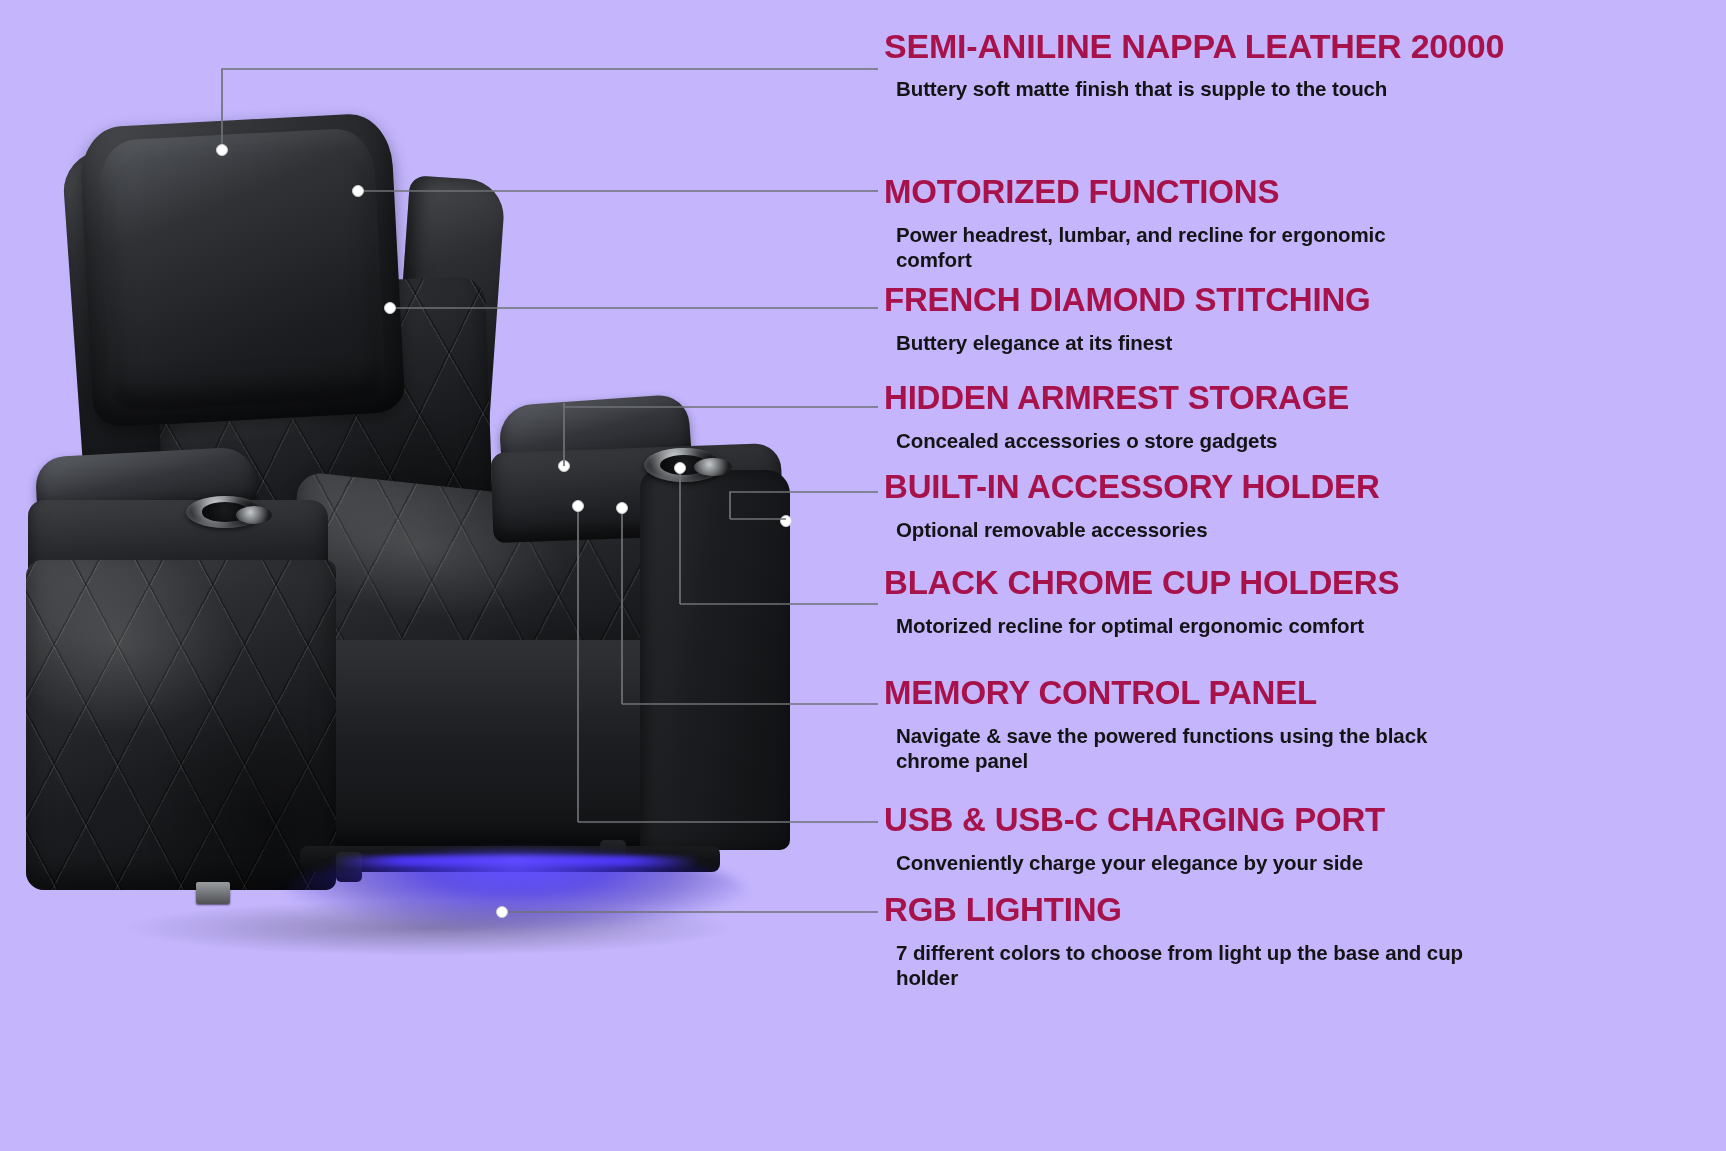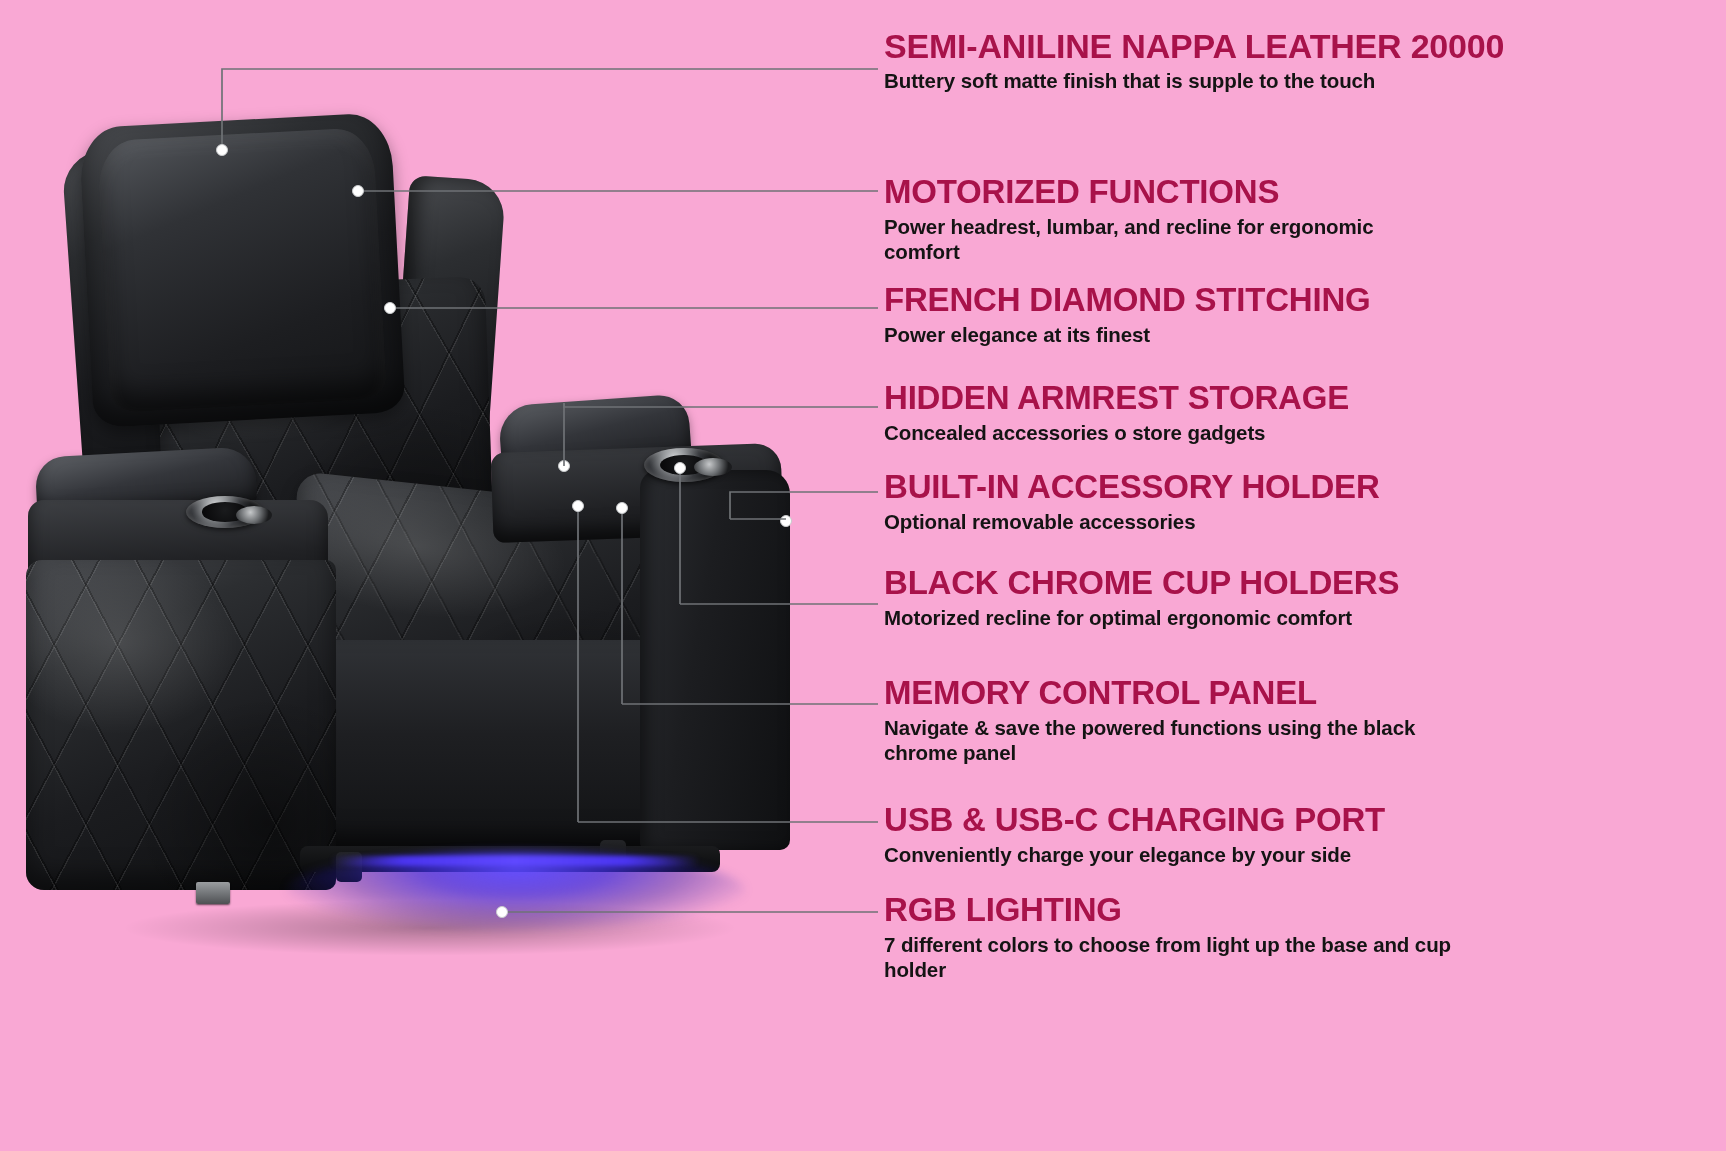--- a/index.html
+++ b/index.html
@@ -1,19 +1,19 @@
 <!DOCTYPE html>
 <html><head>
 <meta charset="utf-8">
 <style>
   html,body{margin:0;padding:0;background:#fff;}
   body{width:1726px;height:1151px;position:relative;overflow:hidden;
        font-family:"Liberation Sans", sans-serif;}
 
-  #stage{position:absolute;inset:0;background:#f9a8d4;}
+  #stage{position:absolute;inset:0;background:#c4b5fd;}
 
   
   #chair-art{position:absolute;left:0;top:0;width:880px;height:1151px;}
 
   .leather{background:
       linear-gradient(155deg,#4a4c50 0%,#2c2e31 26%,#1b1c1f 58%,#101113 100%);}
 
   
   .quilt{position:relative;overflow:hidden;}
   .quilt::before{content:"";position:absolute;inset:-20%;
@@ -141,21 +141,21 @@
            pointer-events:none;}
   #leaders path{fill:none;stroke:#6f7276;stroke-width:1.7;}
   #leaders circle{fill:#ffffff;stroke:#c9cbcd;stroke-width:1;}
 
   
   #features{position:absolute;left:884px;top:0;width:842px;height:1151px;}
   .feature{position:absolute;left:0;width:640px;}
   .f-title{color:#A8124A;font-size:33px;font-weight:700;line-height:1.06;
      letter-spacing:-0.2px;margin:0 0 4px 0;text-transform:uppercase;}
   .f-desc{color:#141414;font-size:20.5px;font-weight:700;line-height:1.24;
-     margin:0;letter-spacing:-0.1px;}
+     margin:12px;letter-spacing:-0.1px;}
 </style>
 </head>
 <body>
 
 <div id="stage">
 
   <div id="chair-art">
 
     <div class="pc leather" id="backwing-l"></div>
     <div class="pc leather" id="backwing-r"></div>
@@ -237,21 +237,21 @@
       <p class="f-desc">Buttery soft matte finish that is supple to the touch</p>
     </div>
 
     <div class="feature" style="top:175px">
       <h2 class="f-title">MOTORIZED FUNCTIONS</h2>
       <p class="f-desc" style="width:520px">Power headrest, lumbar, and recline for ergonomic comfort</p>
     </div>
 
     <div class="feature" style="top:283px">
       <h2 class="f-title">FRENCH DIAMOND STITCHING</h2>
-      <p class="f-desc">Power elegance at its finest</p>
+      <p class="f-desc">Buttery elegance at its finest</p>
     </div>
 
     <div class="feature" style="top:381px">
       <h2 class="f-title">HIDDEN ARMREST STORAGE</h2>
       <p class="f-desc">Concealed accessories o store gadgets</p>
     </div>
 
     <div class="feature" style="top:470px">
       <h2 class="f-title">BUILT-IN ACCESSORY HOLDER</h2>
       <p class="f-desc">Optional removable accessories</p>

